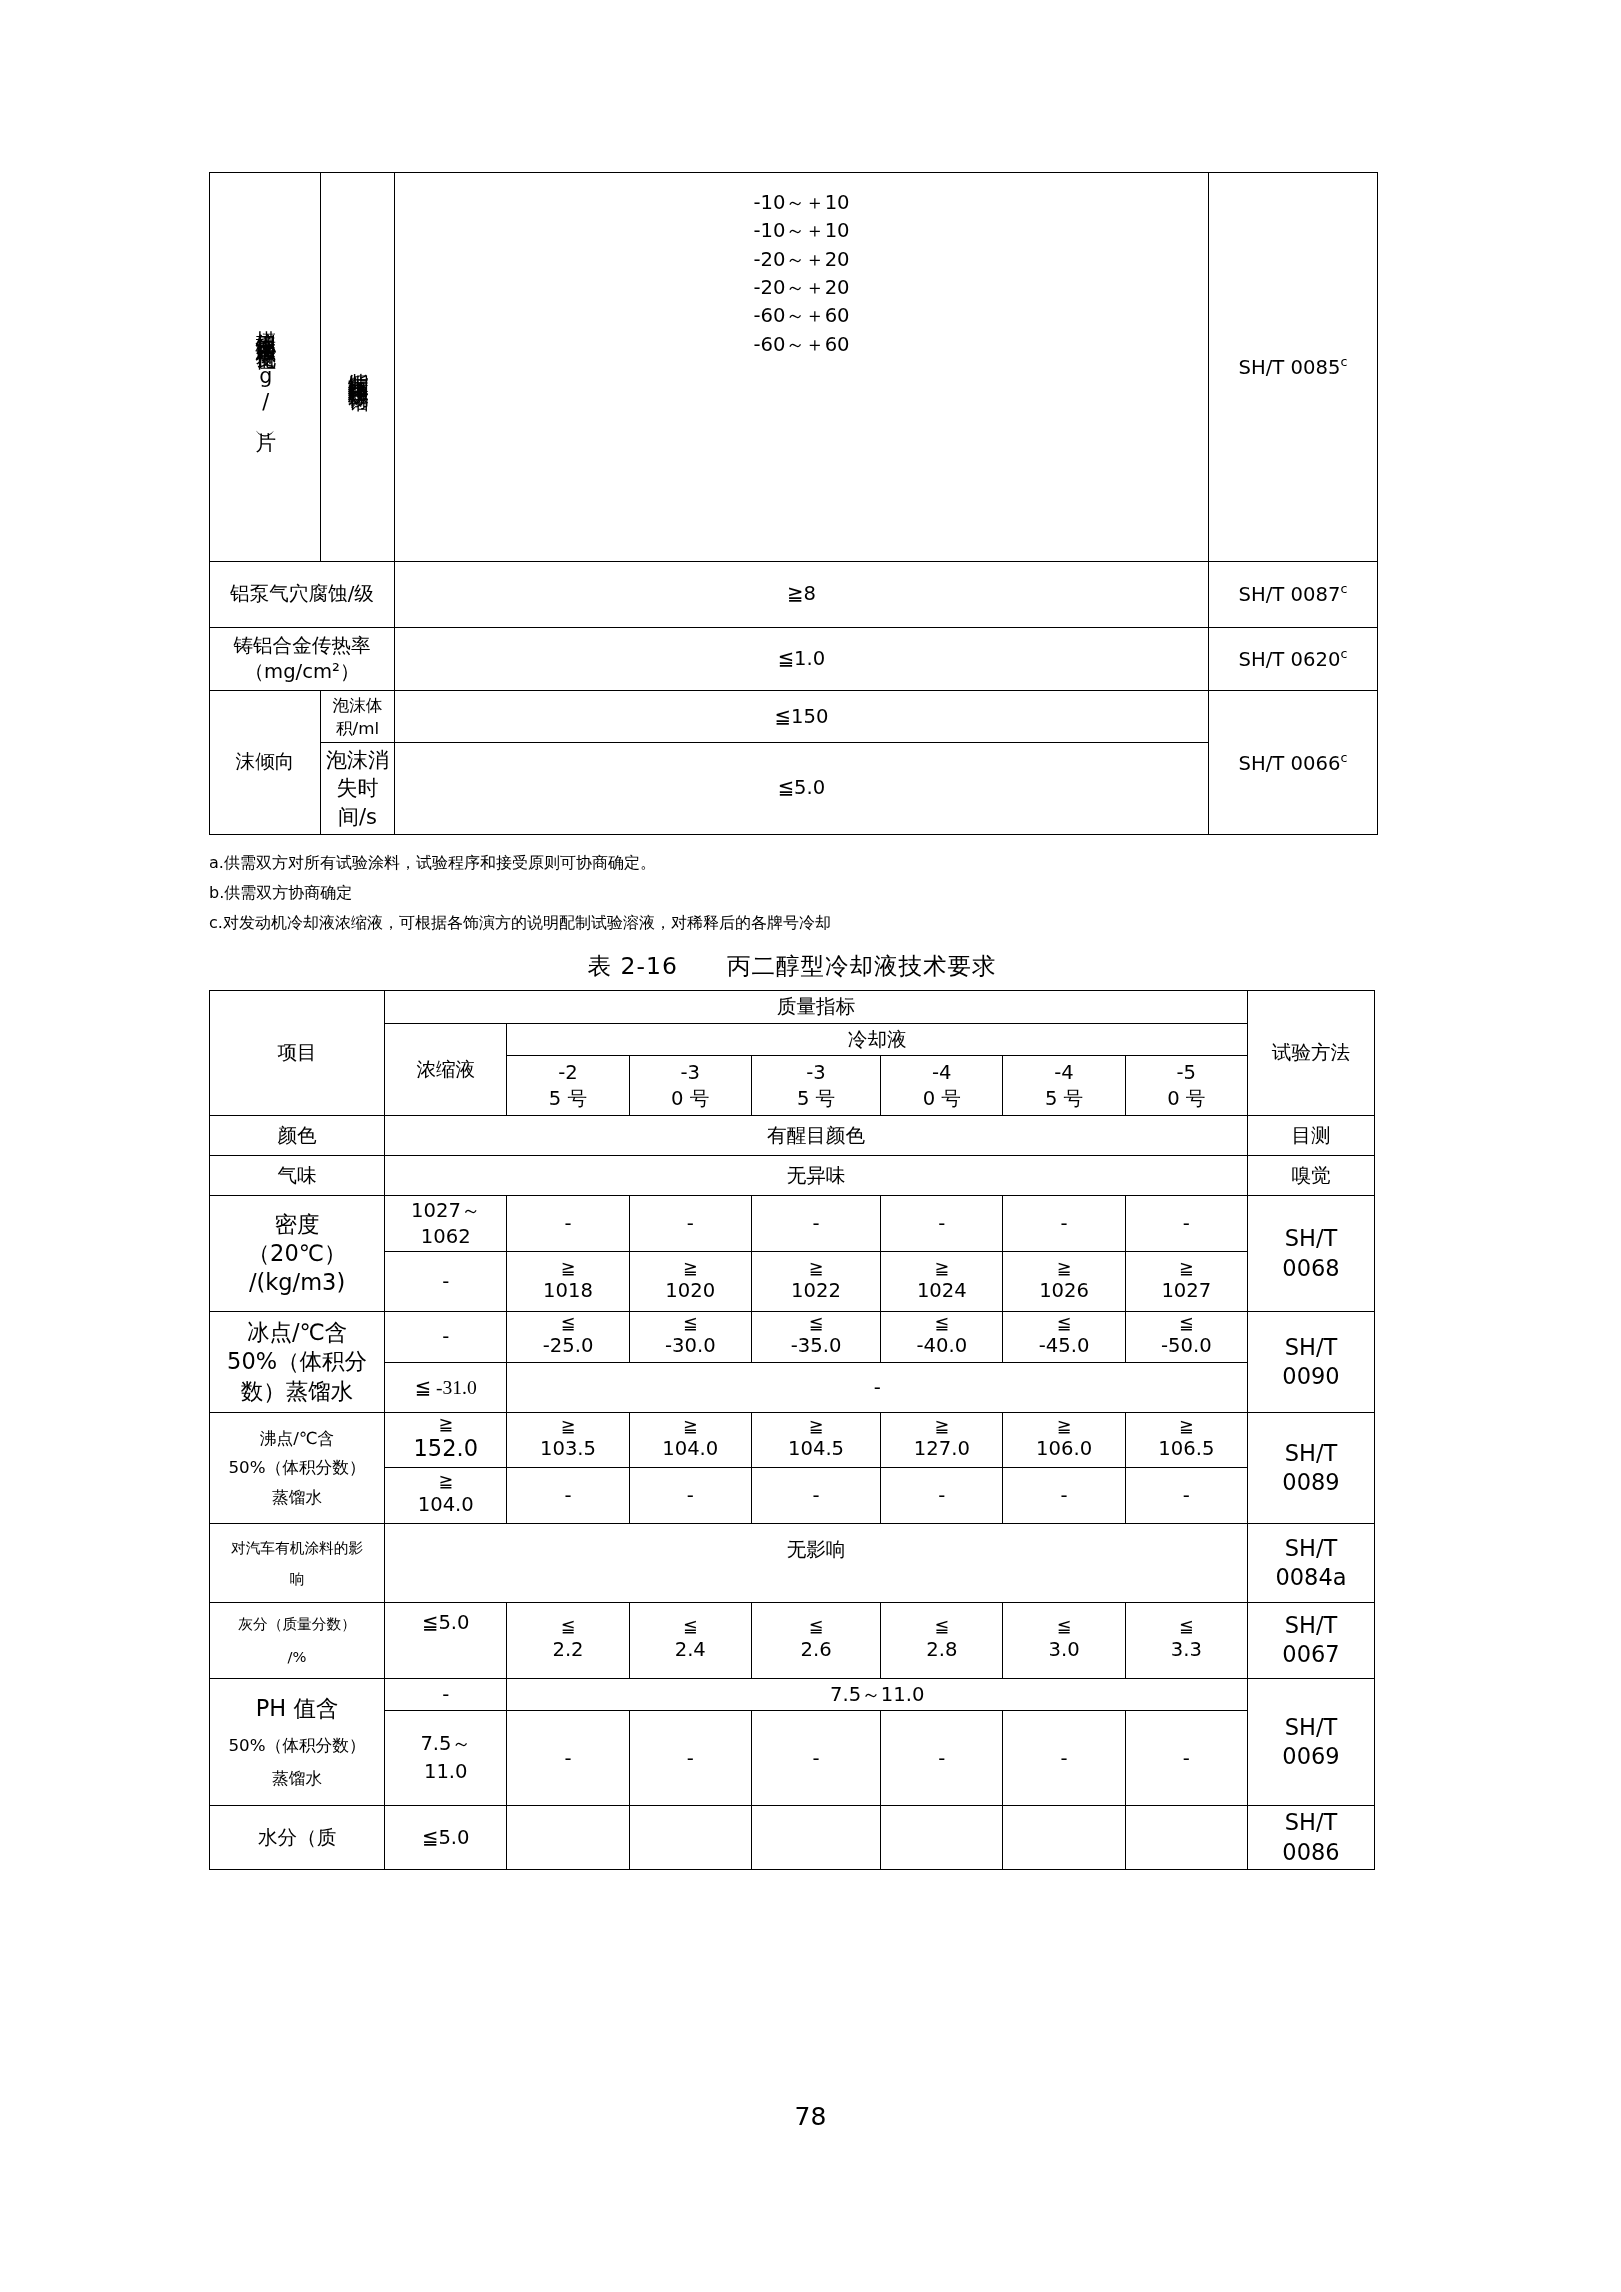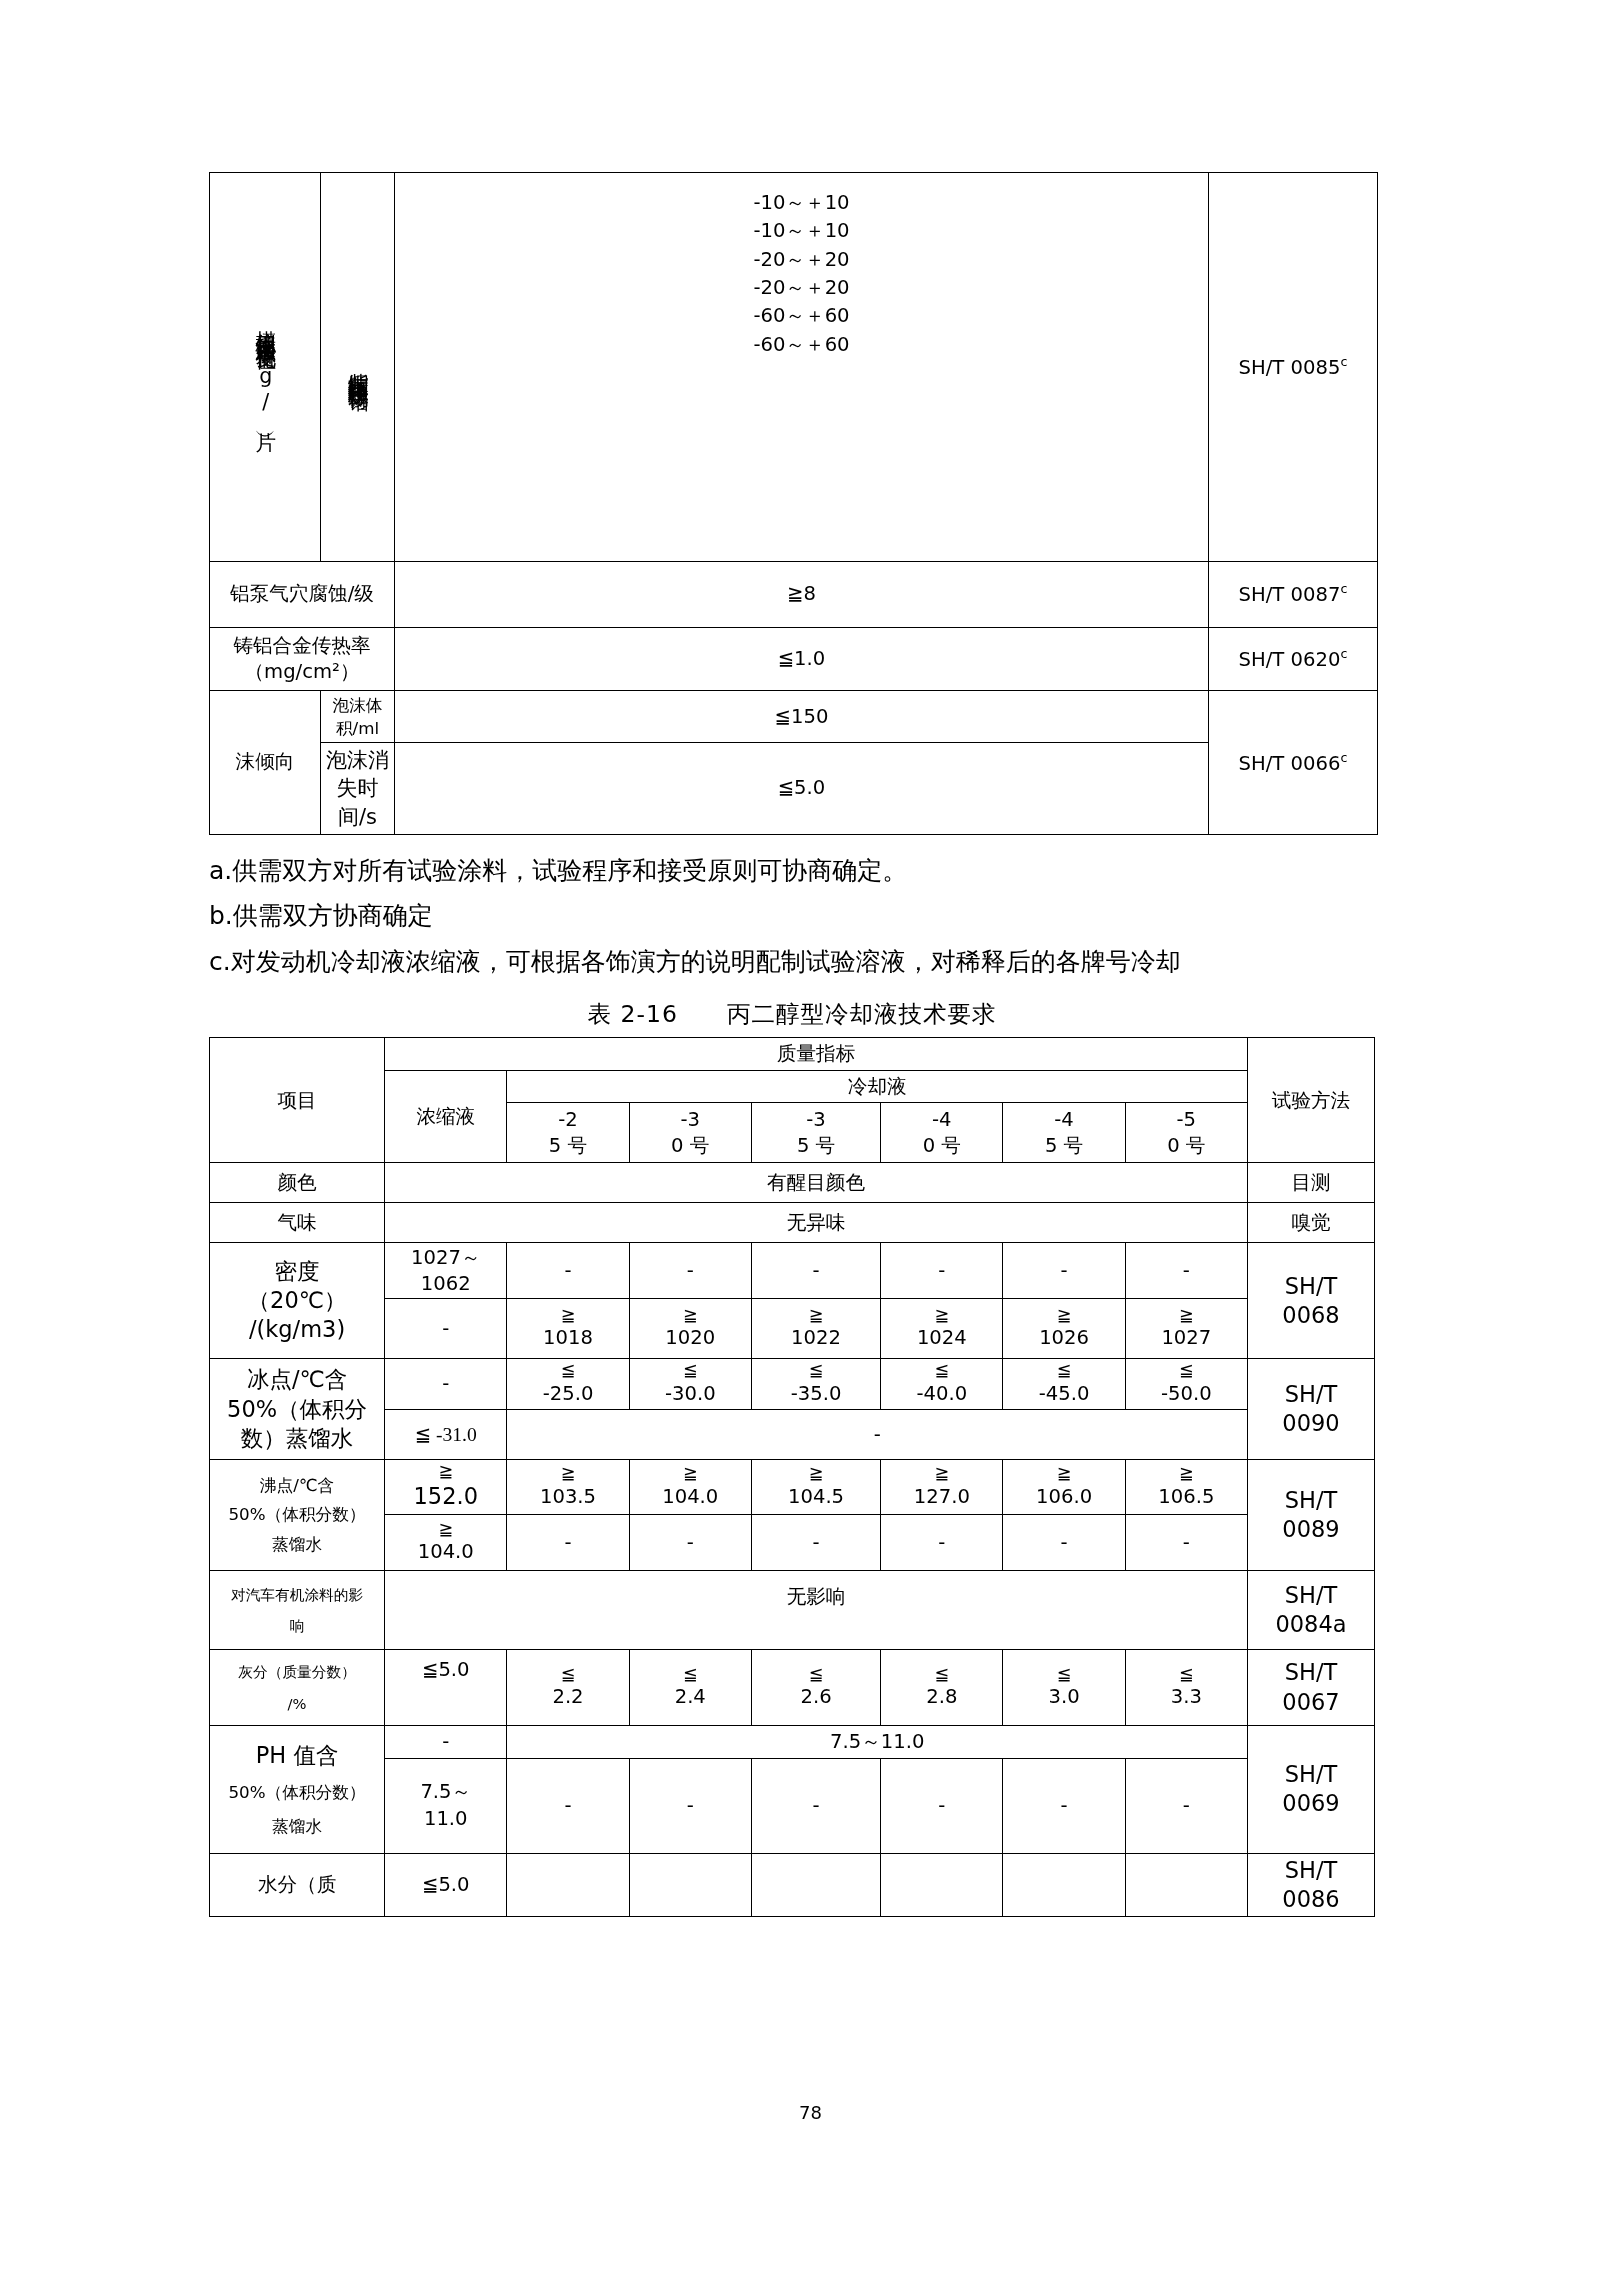--- a/index.html
+++ b/index.html
@@ -61,21 +61,21 @@
   }
 
   .sup { font-size: 12.7px; vertical-align: super; }
 
   .val-lines div { line-height: 1.45; }
 
   .method { font-size: 20.6px; line-height: 1.3; }
 
   .notes {
     margin-top: 13.7px;
-    font-size: 25px;
+    font-size: 16px;
     line-height: 1.75;
   }
   .notes p { margin: 0 0 2px 0; }
 
   .tbl-caption {
     text-align: center;
     font-size: 23.5px;
     margin: 13.7px 0 7.8px 0;
     letter-spacing: 1px;
   }
@@ -99,21 +99,21 @@
   .xsm { font-size: 14.7px; }
   .ge, .le { font-size: 17.6px; display:block; line-height: 1.05;}
   .two-line div { line-height: 1.3; }
 
   .pagenum {
     position: absolute;
     left: 0;
     top: 2102px;
     width: 1621px;
     text-align: center;
-    font-size: 18px;
+    font-size: 25px;
   }
 </style>
 </head>
 <body>
 
 <div class="page">
   <div class="content">
 
     <table class="doc">
       <colgroup>

